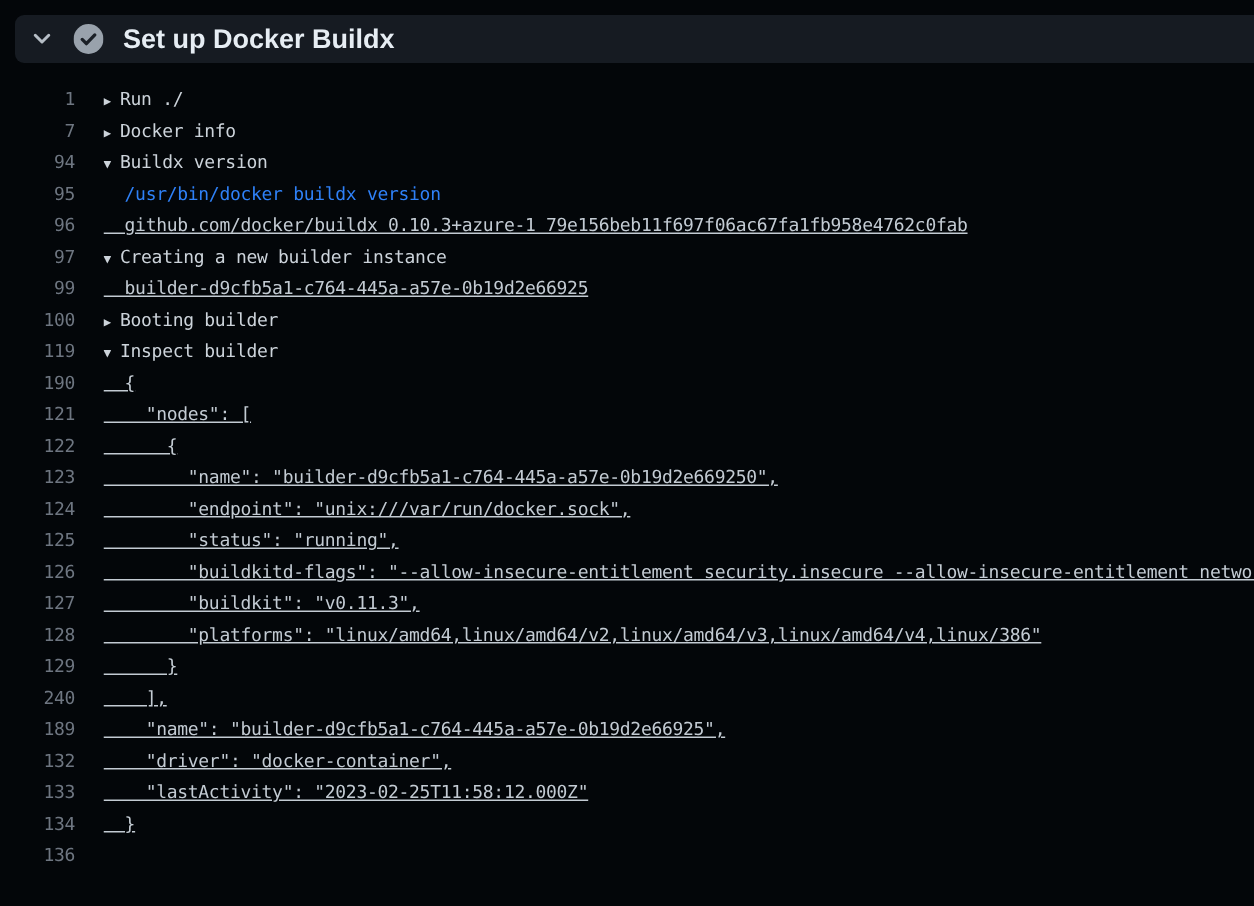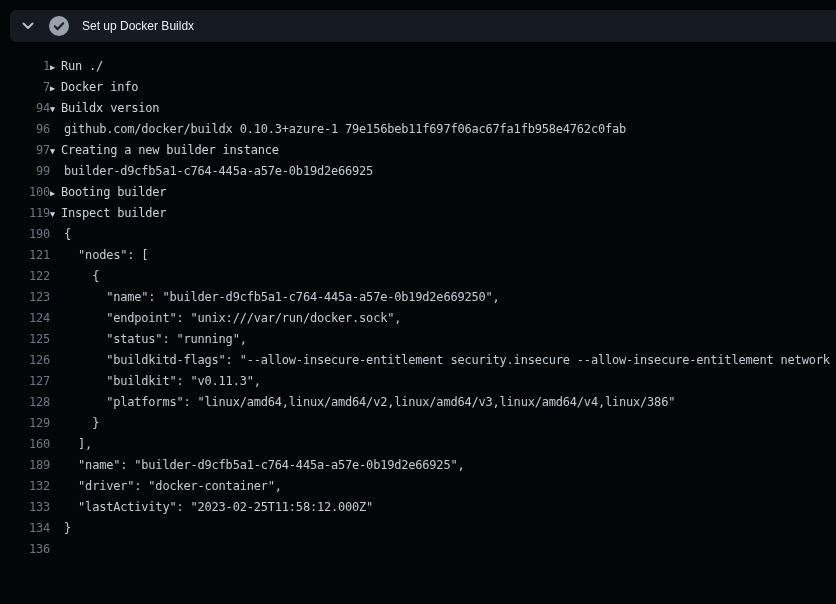--- a/index.html
+++ b/index.html
@@ -39,23 +39,24 @@
     display:flex;align-items:center;justify-content:center;
     flex:0 0 auto;
   }
   .status-wrap{
     width:20px;height:20px;
     margin-left:15px;
     flex:0 0 auto;
   }
   .step-title{
     margin-left:13px;
-    font-size:12px;
+    font-size:18px;
     color:var(--title-text);
     white-space:nowrap;
+    font-weight:bold;
   }
   .log{
     position:absolute;
     left:0;
     top:56px;
     width:836px;
     font-family:"DejaVu Sans Mono","Liberation Mono",monospace;
     font-size:12px;
     letter-spacing:-0.2px;
     line-height:21px;
@@ -67,36 +68,37 @@
     overflow:hidden;
   }
   .num{
     flex:0 0 50px;
     width:50px;
     text-align:right;
     color:var(--line-number);
     cursor:pointer;
   }
   .content{
+    margin-left:19px;
     white-space:pre;
     flex:1 1 auto;
     overflow:hidden;
   }
   .marker{
     display:inline-block;
     width:11px;
     font-size:8.5px;
     vertical-align:baseline;
     color:var(--group-text);
     cursor:pointer;
   }
   .row.group .txt{color:var(--group-text);}
   .row.group{cursor:pointer;}
   .row.command .txt{color:var(--command-text);}
-  .row.output .txt{color:var(--output-text);}
+  .row.output .txt{color:var(--output-text);text-decoration:underline;}
 </style>
 </head>
 <body>
 
 <div>
 
   <div class="step-header">
     <span class="chev-wrap">
       <svg width="12" height="8" viewBox="0 0 12 8">
         <path d="M1.5 1.5 L6 6 L10.5 1.5" fill="none" stroke="var(--chevron)" stroke-width="2" stroke-linecap="round" stroke-linejoin="round"></path>
@@ -120,20 +122,24 @@
     <div class="row group">
       <span class="num">7</span>
       <span class="content"><span class="marker">▶</span><span class="txt">Docker info</span></span>
     </div>
 
     <div class="row group">
       <span class="num">94</span>
       <span class="content"><span class="marker">▼</span><span class="txt">Buildx version</span></span>
     </div>
 
+    <div class="row command">
+      <span class="num">95</span>
+      <span class="content"><span class="txt">  /usr/bin/docker buildx version</span></span>
+    </div>
 
     <div class="row output">
       <span class="num">96</span>
       <span class="content"><span class="txt">  github.com/docker/buildx 0.10.3+azure-1 79e156beb11f697f06ac67fa1fb958e4762c0fab</span></span>
     </div>
 
     <div class="row group">
       <span class="num">97</span>
       <span class="content"><span class="marker">▼</span><span class="txt">Creating a new builder instance</span></span>
     </div>
@@ -198,21 +204,21 @@
       <span class="num">128</span>
       <span class="content"><span class="txt">        "platforms": "linux/amd64,linux/amd64/v2,linux/amd64/v3,linux/amd64/v4,linux/386"</span></span>
     </div>
 
     <div class="row output">
       <span class="num">129</span>
       <span class="content"><span class="txt">      }</span></span>
     </div>
 
     <div class="row output">
-      <span class="num">160</span>
+      <span class="num">240</span>
       <span class="content"><span class="txt">    ],</span></span>
     </div>
 
     <div class="row output">
       <span class="num">189</span>
       <span class="content"><span class="txt">    "name": "builder-d9cfb5a1-c764-445a-a57e-0b19d2e66925",</span></span>
     </div>
 
     <div class="row output">
       <span class="num">132</span>

